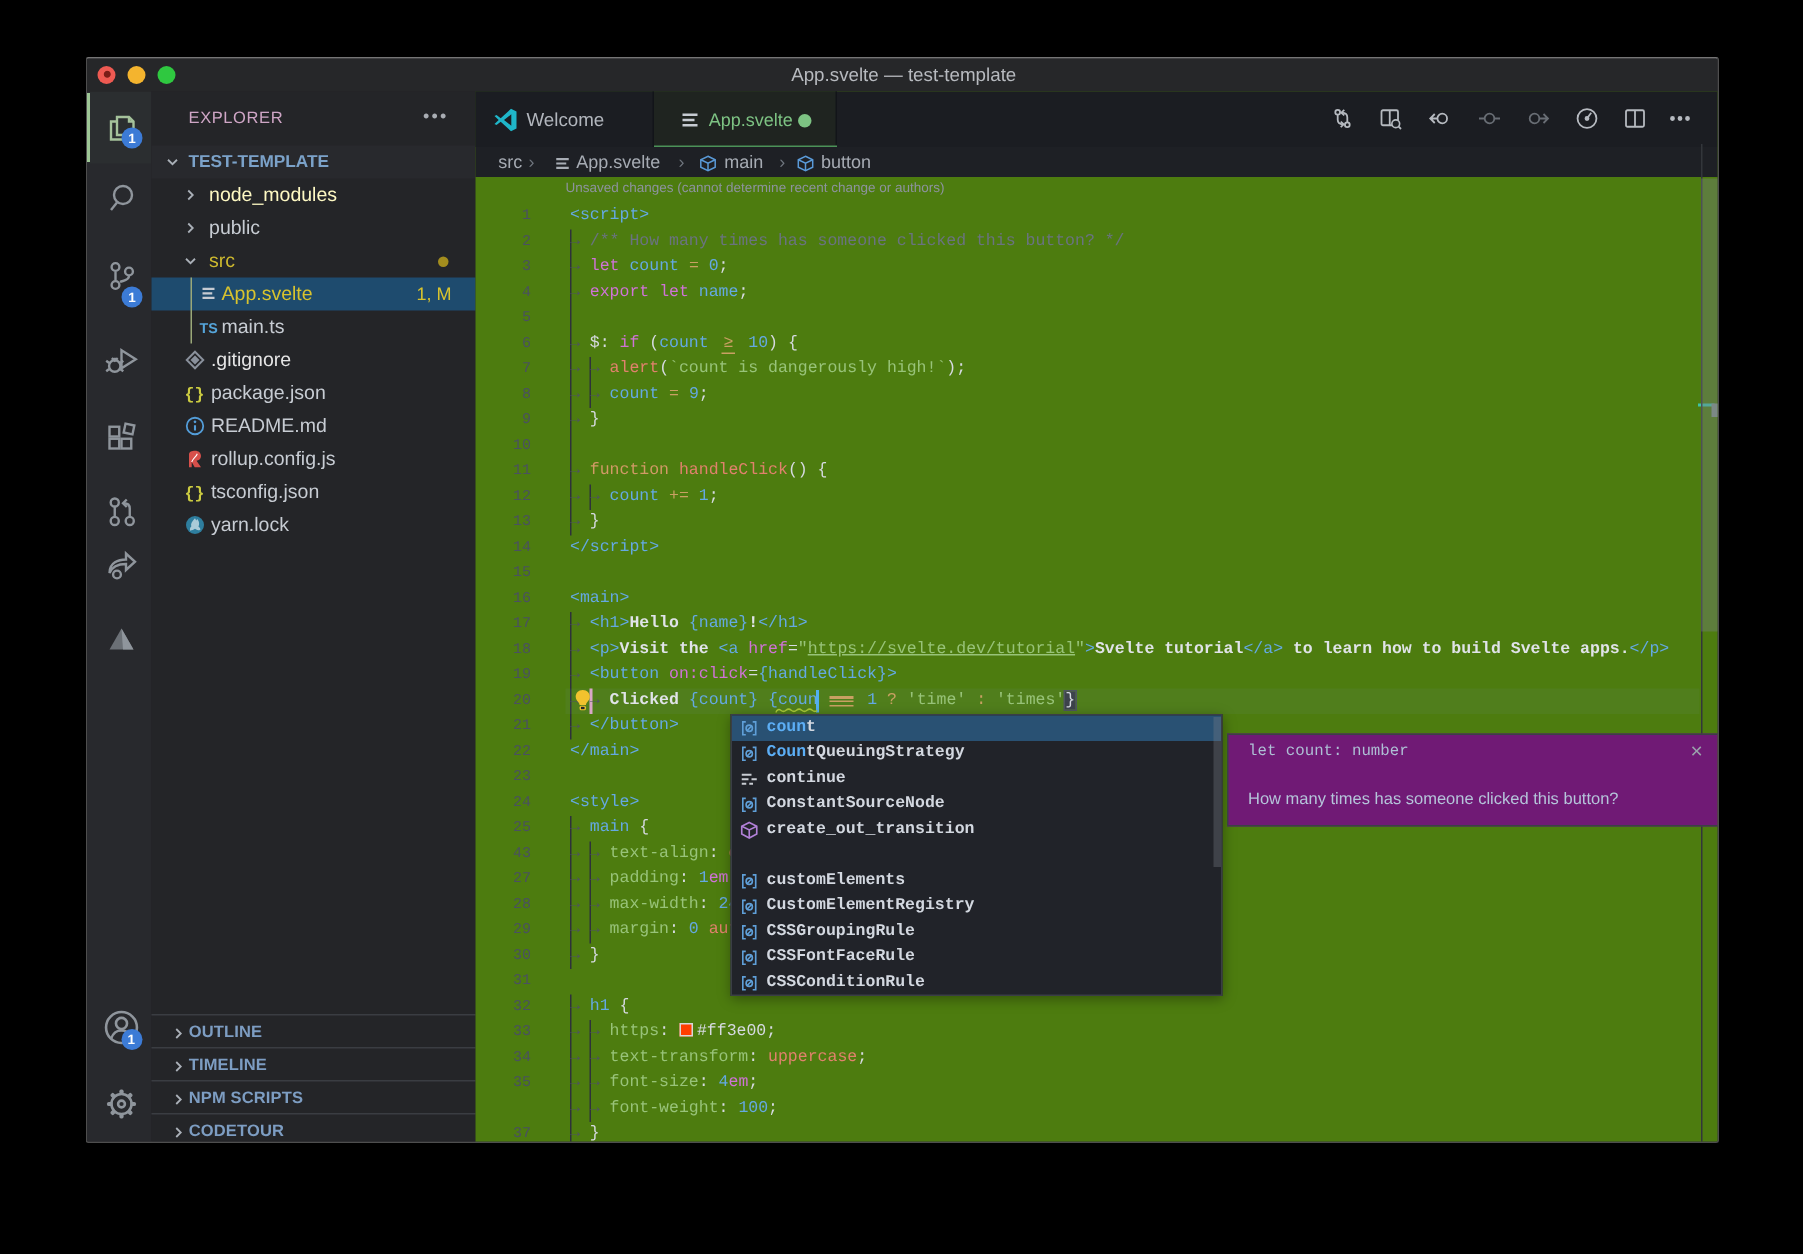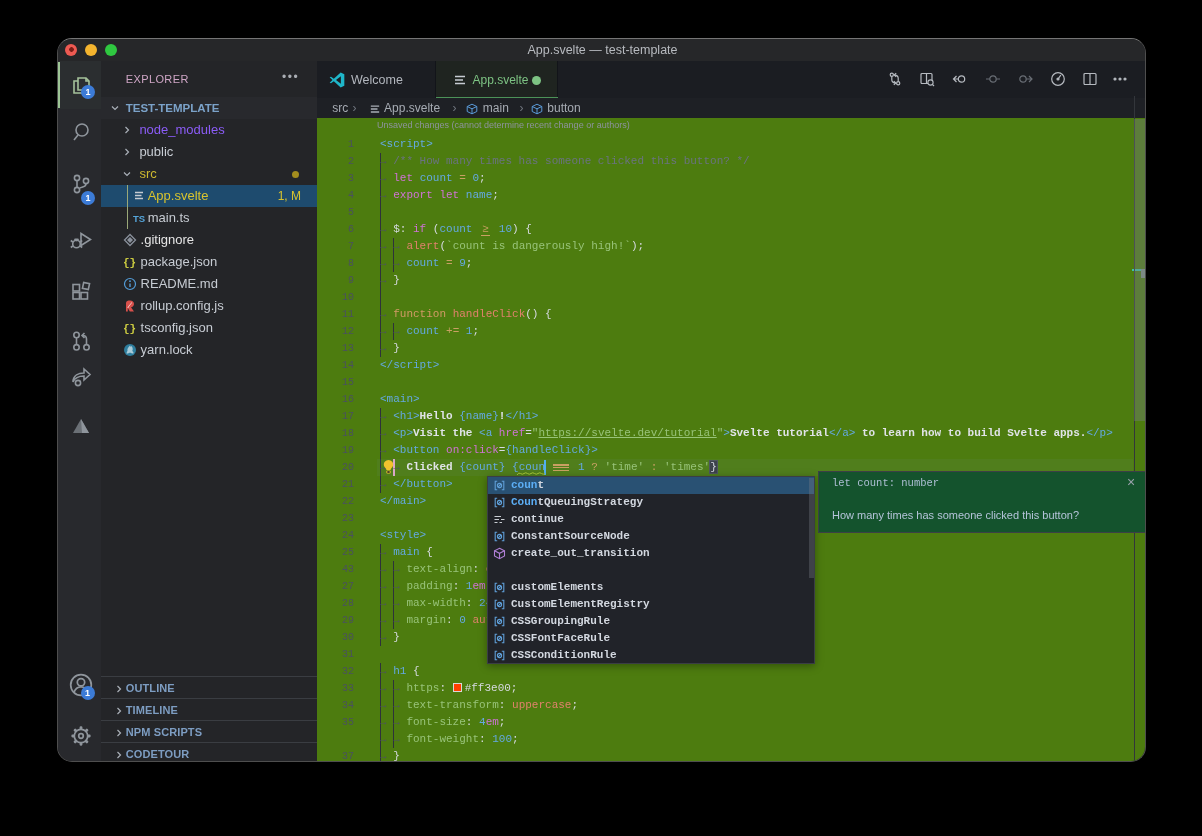--- a/index.html
+++ b/index.html
@@ -1,18 +1,18 @@
 <!DOCTYPE html>
 <html><head><meta charset="utf-8">
 <style>
 *{margin:0;padding:0;box-sizing:border-box}
 html,body{width:1202px;height:836px;background:#000;overflow:hidden}
 body{font-family:"Liberation Sans",sans-serif;position:relative}
 .win{position:absolute;left:57px;top:38px;width:1089px;height:724px;background:#222327;
- border:1px solid #4e4e4e;border-top-color:#757575;border-radius:15px;overflow:hidden}
+ border:1px solid #4e4e4e;border-top-color:#757575;border-radius:2px;overflow:hidden}
 .abs{position:absolute}
 
 .titlebar{position:absolute;left:0;top:0;width:1089px;height:22px;background:#262729}
 .tl{position:absolute;top:4.5px;width:12px;height:12px;border-radius:50%}
 .title{position:absolute;left:0;top:0;width:1089px;height:22px;line-height:23px;text-align:center;
  font-size:12.5px;color:#b7babf}
 
 .activity{position:absolute;left:0;top:22px;width:43px;height:702px;background:#28292d}
 .ab-badge{position:absolute;width:14px;height:14px;border-radius:50%;background:#3c7bd6;color:#fff;
  font-size:9px;text-align:center;line-height:14px;font-weight:700}
@@ -43,21 +43,21 @@
 .lig3 i{position:absolute;left:1px;right:2px;height:1.6px;background:#c9a063}
 .guide{position:absolute;width:1px;background:#2e323a}
 .swatch{display:inline-block;width:9px;height:9px;background:#ff3e00;border:1px solid #d8d8d8;margin-right:3px;vertical-align:-1px}
 .brk{background:#3d434c;outline:1px solid #4e555f}
 
 .suggest{position:absolute;left:429px;top:437px;width:328px;height:188px;background:#212329;border:1px solid #3a3e45;box-shadow:0 2px 8px rgba(0,0,0,.35)}
 .srow{position:absolute;left:0;width:326px;height:17px;line-height:17px;font-family:"Liberation Mono",monospace;font-size:11px;font-weight:700;color:#d3d8e0;white-space:pre}
 .srow svg{position:absolute;left:5px;top:2px}
 .srow .lbl{position:absolute;left:23px;top:0}
 .hl{color:#5caef5}
-.details{position:absolute;left:760px;top:432px;width:329px;height:62px;background:#14532d;border:1px solid #3c4046}
+.details{position:absolute;left:760px;top:450px;width:329px;height:62px;background:#701a75;border:1px solid #3c4046}
 
 .sb-track{position:absolute;left:1075.5px;top:57px;width:1px;height:667px;background:#33363b}
 .sb-slider{position:absolute;left:1076px;top:80px;width:13px;height:302px;background:rgba(121,126,134,.38)}
 </style></head><body>
 <div class="win">
 <div class="titlebar">
  <div class="tl" style="left:7px;background:#ee5a52"></div>
  <div class="tl" style="left:8.5px;top:6px;width:9px;height:9px;background:radial-gradient(circle,#7a1d17 0 2px,#ee5a52 2.6px)"></div>
  <div class="tl" style="left:27px;background:#f4b42e"></div>
  <div class="tl" style="left:47px;background:#2fc840"></div>
@@ -131,21 +131,21 @@
       </svg>
     </div>
 <div class="sidebar">
       <div class="sb-head">EXPLORER</div>
       <div class="abs" style="left:181px;top:9px;color:#a9adb3;font-size:12px;letter-spacing:1.5px">•••</div>
       <div class="row" style="top:36px;background:#28292d;font-weight:700;font-size:11.5px;color:#7ba2c9"><svg class="chev" style="left:9px;top:6px" viewBox="0 0 10 10" fill="none" stroke="#aab0b8" stroke-width="1.2">
           <path d="M2 3.5 L5 6.5 L8 3.5"></path>
         </svg><span style="position:absolute;left:24.7px">TEST-TEMPLATE</span></div>
       <div class="row" style="top:58px"><svg class="chev" style="left:21px;top:6px" viewBox="0 0 10 10" fill="none" stroke="#aab0b8" stroke-width="1.2">
           <path d="M3.5 2 L6.5 5 L3.5 8"></path>
-        </svg><span style="position:absolute;left:38.4px;color:#8b5cf6">node_modules</span></div>
+        </svg><span style="position:absolute;left:38.4px;color:#fef9c3">node_modules</span></div>
       <div class="row" style="top:80px"><svg class="chev" style="left:21px;top:6px" viewBox="0 0 10 10" fill="none" stroke="#aab0b8" stroke-width="1.2">
           <path d="M3.5 2 L6.5 5 L3.5 8"></path>
         </svg><span style="position:absolute;left:38.4px">public</span></div>
       <div class="row" style="top:102px"><svg class="chev" style="left:21px;top:6px" viewBox="0 0 10 10" fill="none" stroke="#aab0b8" stroke-width="1.2">
           <path d="M2 3.5 L5 6.5 L8 3.5"></path>
         </svg><span style="position:absolute;left:38.4px;color:#cdb92f">src</span><span class="abs" style="left:190.6px;top:8px;width:7px;height:7px;border-radius:50%;background:#a38d1e"></span></div>
       <div class="row" style="top:124px;background:#1e4b6e"><svg class="abs" style="left:32px;top:4px" width="14" height="14" viewBox="0 0 14 14" fill="none">
           <path d="M2 3.5h8M2 6.5h6.5M2 9.5h8" stroke="#c6cbd2" stroke-width="1.5"></path>
         </svg><span style="position:absolute;left:46.7px;color:#d8c32e">App.svelte</span><span style="position:absolute;left:176.7px;color:#d8c32e;font-size:12px">1, M</span></div>
       <div class="row" style="top:146px"><svg class="abs" style="left:31px;top:4px" width="14" height="14" viewBox="0 0 14 14" fill="none">

